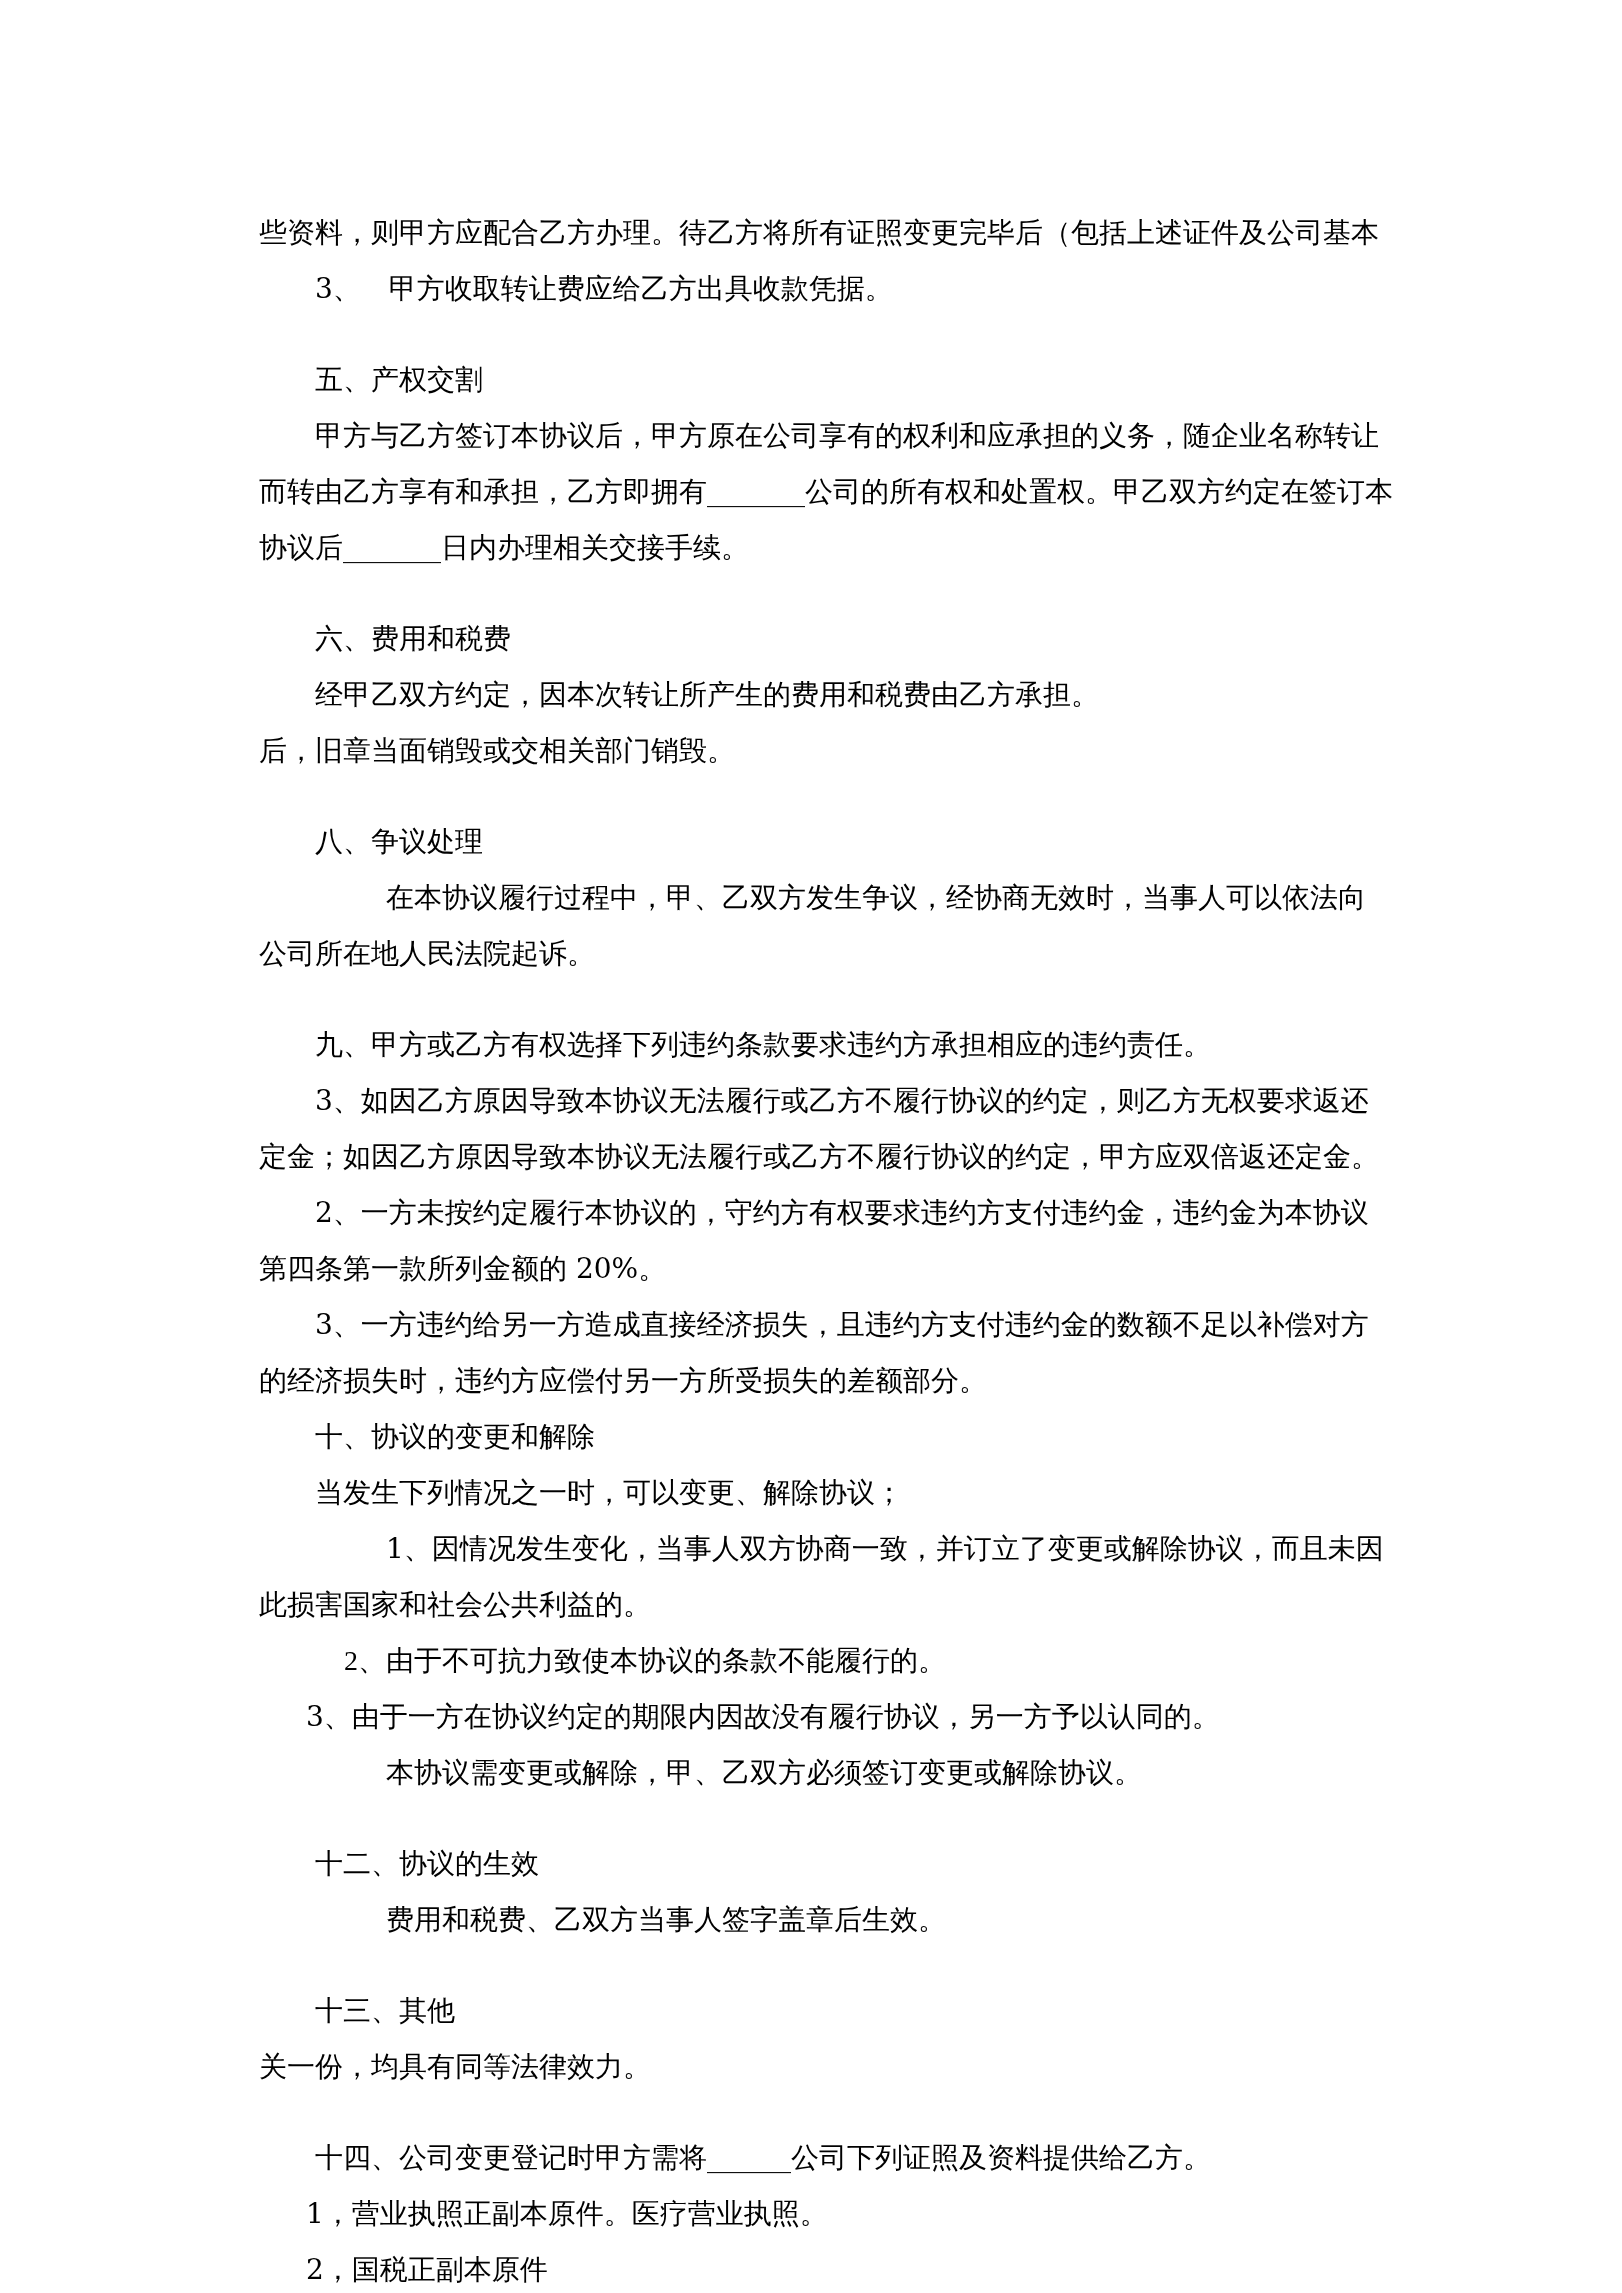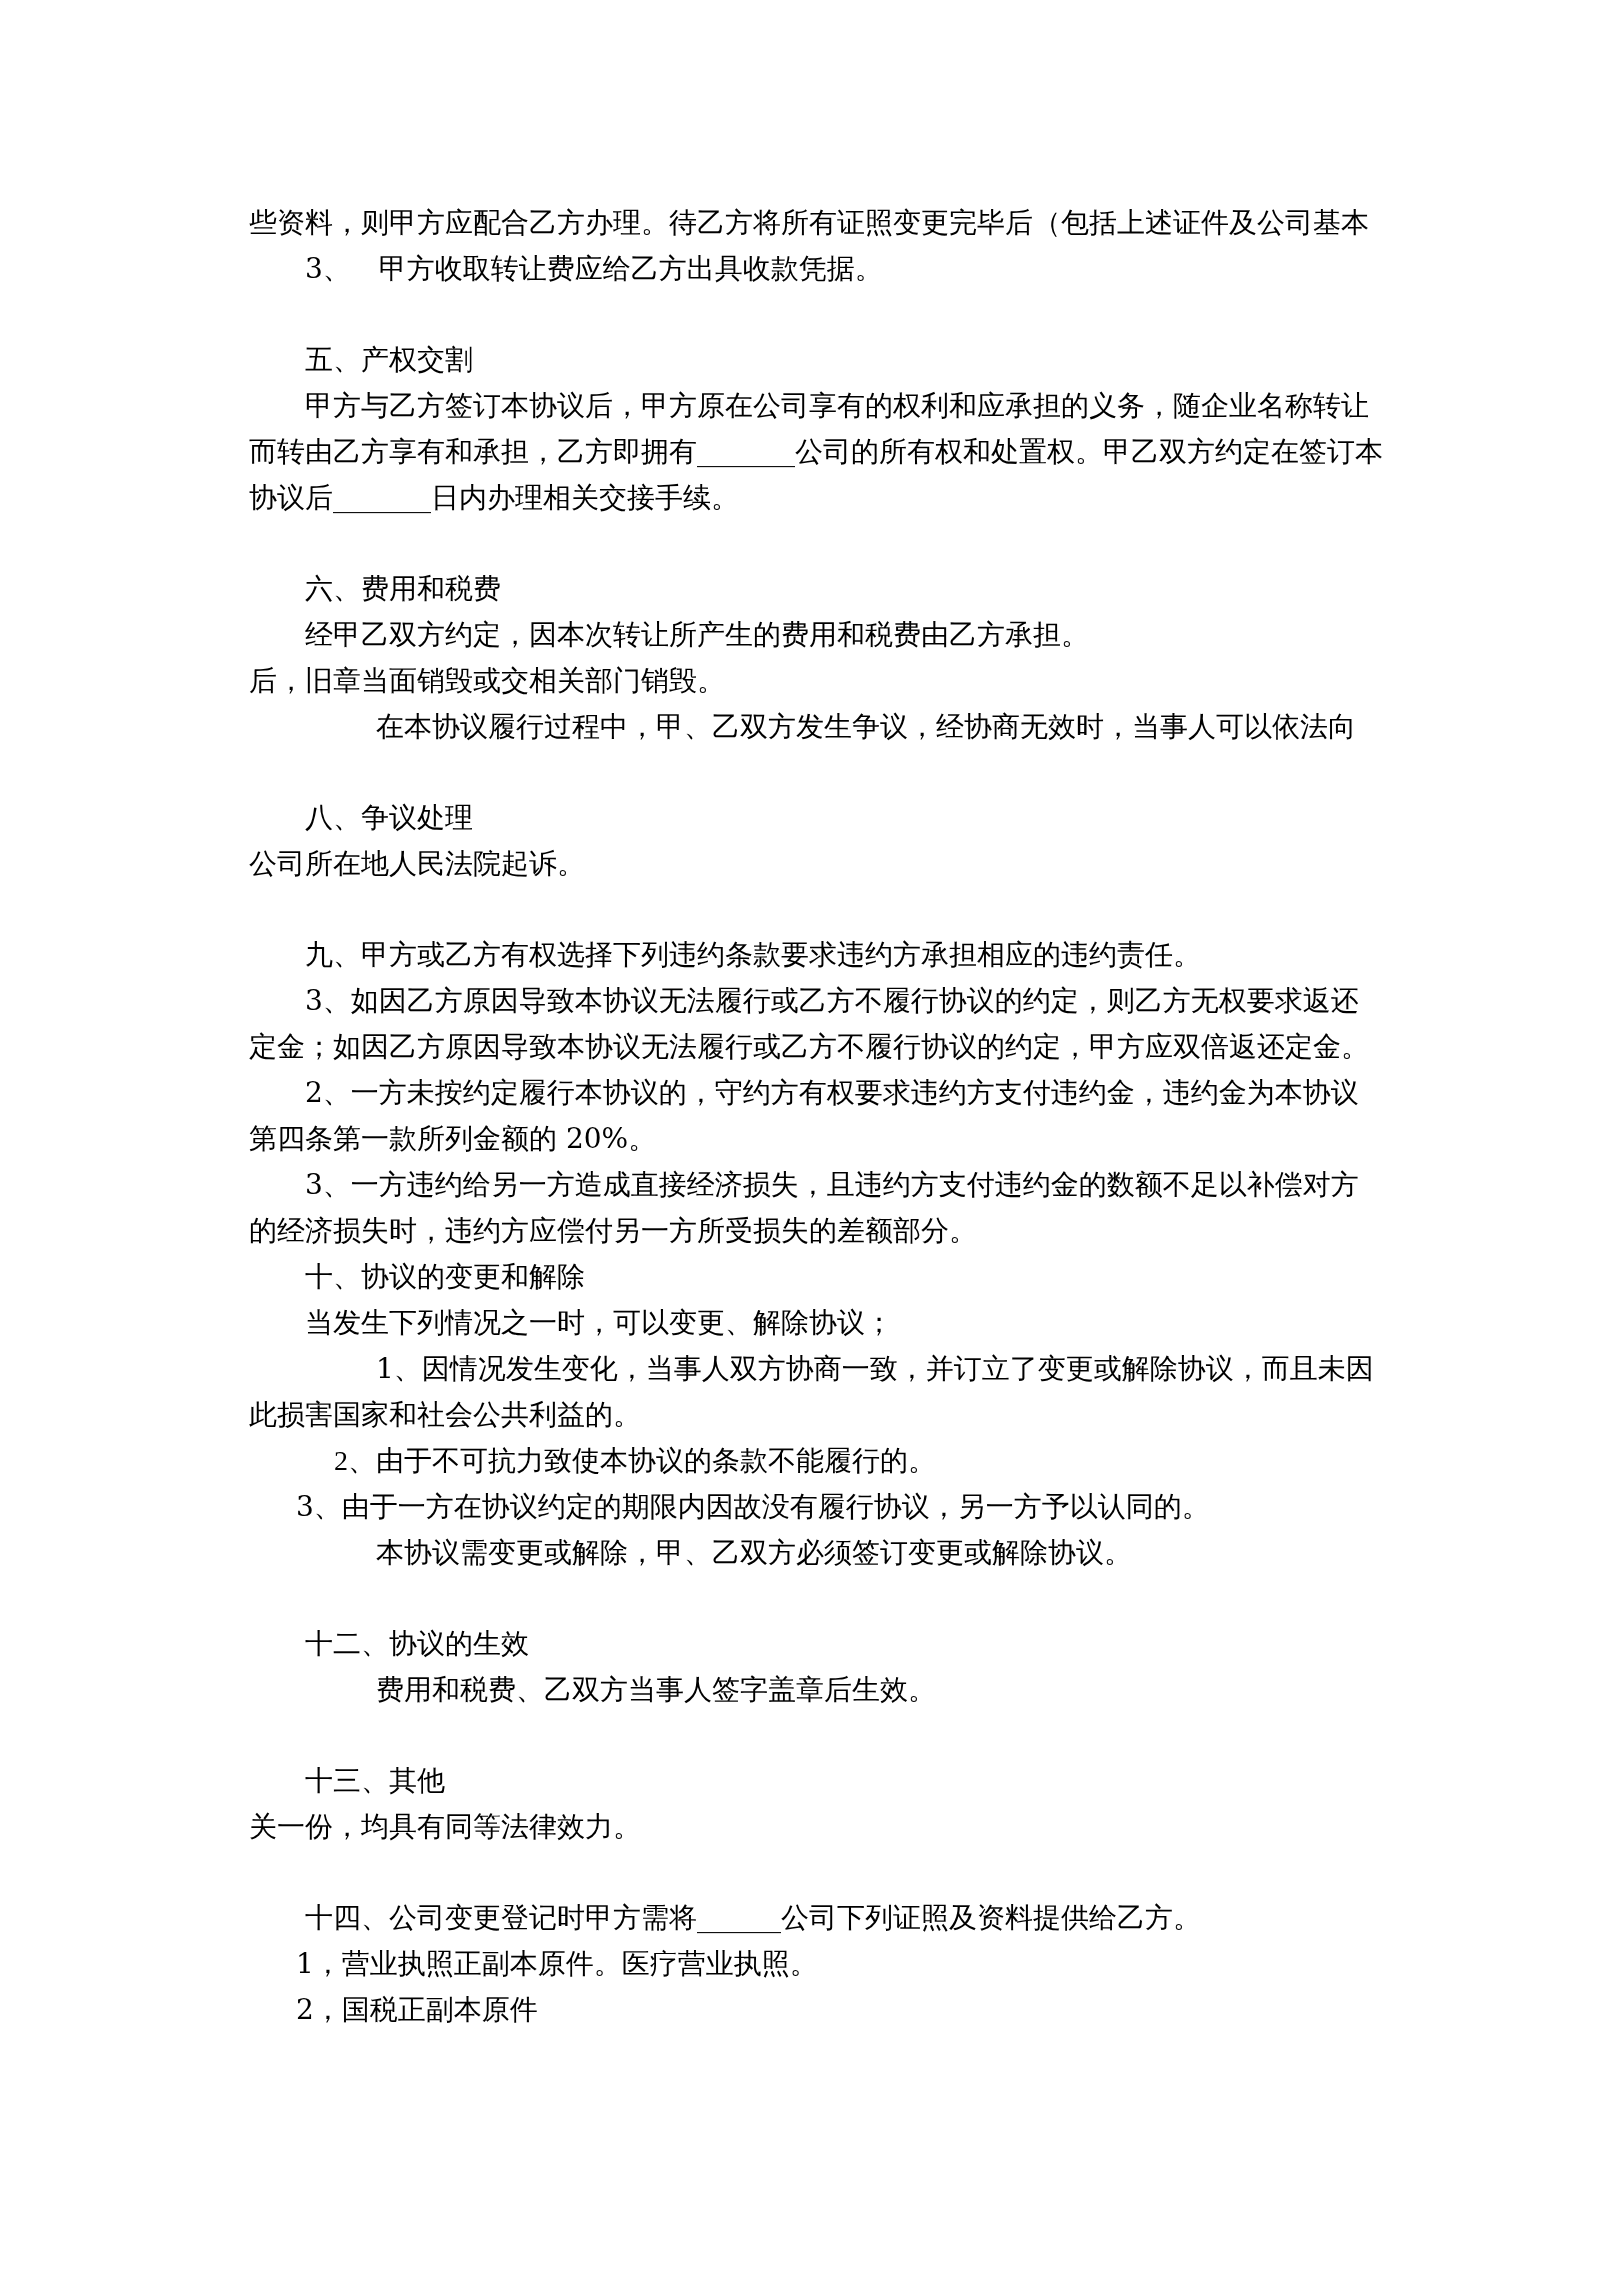--- a/index.html
+++ b/index.html
@@ -15,21 +15,21 @@
     font-family: "DejaVu Serif", "Liberation Serif", serif;
     color: #000000;
   }
   .page-content {
     position: absolute;
     left: 245px;
     top: 198px;
     width: 1141px;
   }
   .doc-line {
-    margin: 4px;
+    margin: 14px;
     padding: 0;
     font-size: 28px;
     line-height: 42px;
     white-space: nowrap;
   }
   
   .i0  { text-indent: 0; }
   .i19 { text-indent: 47px; }
   .i2  { text-indent: 56px; }
   .i3  { text-indent: 85px; font-family: Liberation Serif, serif; }
@@ -43,22 +43,22 @@
 <div class="page-content">
   <p class="doc-line i0">些资料，则甲方应配合乙方办理。待乙方将所有证照变更完毕后（包括上述证件及公司基本</p>
   <p class="doc-line i2">3、　甲方收取转让费应给乙方出具收款凭据。</p>
   <p class="doc-line i2 gap">五、产权交割</p>
   <p class="doc-line i2">甲方与乙方签订本协议后，甲方原在公司享有的权利和应承担的义务，随企业名称转让</p>
   <p class="doc-line i0">而转由乙方享有和承担，乙方即拥有_______公司的所有权和处置权。甲乙双方约定在签订本</p>
   <p class="doc-line i0">协议后_______日内办理相关交接手续。</p>
   <p class="doc-line i2 gap">六、费用和税费</p>
   <p class="doc-line i2">经甲乙双方约定，因本次转让所产生的费用和税费由乙方承担。</p>
   <p class="doc-line i0">后，旧章当面销毁或交相关部门销毁。</p>
+  <p class="doc-line i2 gap">八、争议处理</p>
   <p class="doc-line i45">在本协议履行过程中，甲、乙双方发生争议，经协商无效时，当事人可以依法向</p>
-  <p class="doc-line i2 gap">八、争议处理</p>
   <p class="doc-line i0">公司所在地人民法院起诉。</p>
   <p class="doc-line i2 gap">九、甲方或乙方有权选择下列违约条款要求违约方承担相应的违约责任。</p>
   <p class="doc-line i2">3、如因乙方原因导致本协议无法履行或乙方不履行协议的约定，则乙方无权要求返还</p>
   <p class="doc-line i0">定金；如因乙方原因导致本协议无法履行或乙方不履行协议的约定，甲方应双倍返还定金。</p>
   <p class="doc-line i2">2、一方未按约定履行本协议的，守约方有权要求违约方支付违约金，违约金为本协议</p>
   <p class="doc-line i0">第四条第一款所列金额的 20%。</p>
   <p class="doc-line i2">3、一方违约给另一方造成直接经济损失，且违约方支付违约金的数额不足以补偿对方</p>
   <p class="doc-line i0">的经济损失时，违约方应偿付另一方所受损失的差额部分。</p>
   <p class="doc-line i2">十、协议的变更和解除</p>
   <p class="doc-line i2">当发生下列情况之一时，可以变更、解除协议；</p>

